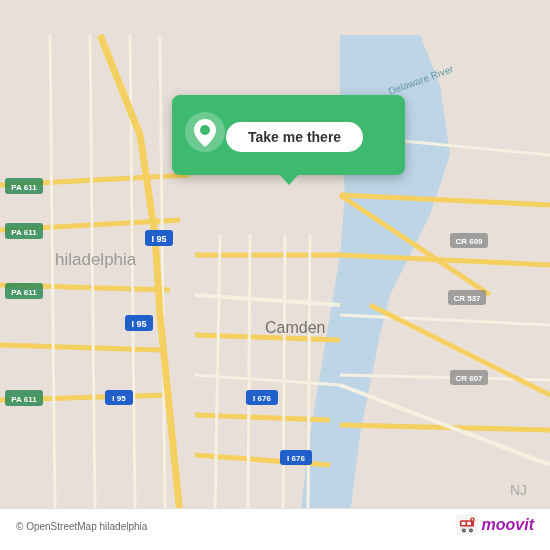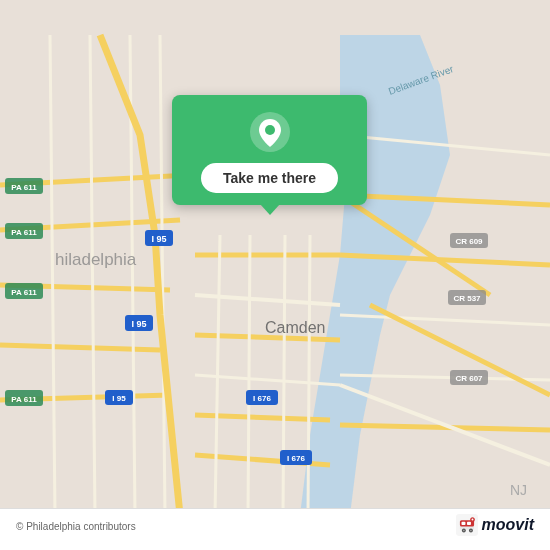--- a/index.html
+++ b/index.html
@@ -53,35 +53,35 @@
     }
 
     .moovit-icon {
       width: 22px;
       height: 22px;
     }
 
     .moovit-text {
       font-size: 16px;
       font-weight: bold;
-      color: #0f172a;
+      color: #a21caf;
       font-style: italic;
     }
 
     
     .popup-card {
       position: absolute;
       top: 95px;
       left: 172px;
-      width: 195px;
+      width: 233px;
       background: #3dba6e;
       border-radius: 8px;
       z-index: 20;
       display: flex;
-      flex-direction: column;
+      flex-direction: row;
       align-items: center;
       padding: 16px 12px 12px 12px;
       box-shadow: 0 3px 12px rgba(0,0,0,0.25);
     }
 
     .popup-card::after {
       content: '';
       position: absolute;
       bottom: -10px;
       left: 50%;
@@ -214,21 +214,21 @@
   <div class="popup-card">
     <svg class="popup-pin-icon" viewBox="0 0 42 42" xmlns="http://www.w3.org/2000/svg">
       <circle cx="21" cy="21" r="20" fill="white" opacity="0.25"></circle>
       <path d="M21 8 C14.9 8 10 12.9 10 19 C10 27 21 36 21 36 C21 36 32 27 32 19 C32 12.9 27.1 8 21 8 Z" fill="white"></path>
       <circle cx="21" cy="19" r="5" fill="#3dba6e"></circle>
     </svg>
     <button class="popup-button">Take me there</button>
   </div>
 
   <div class="info-panel">
-    <div class="info-panel-copyright">© Philadelphia contributors</div>
+    <div class="info-panel-copyright">© OpenStreetMap hiladelphia</div>
 
     <div class="moovit-logo">
       <svg class="moovit-icon" viewBox="0 0 28 28" xmlns="http://www.w3.org/2000/svg">
         <rect width="28" height="28" rx="4" fill="#f5f5f5"></rect>
 
         <rect x="5" y="8" width="18" height="12" rx="2" fill="#e8e8e8"></rect>
         <rect x="5" y="8" width="18" height="8" rx="2" fill="#cc3333"></rect>
 
         <rect x="7" y="10" width="5" height="4" rx="1" fill="white"></rect>
         <rect x="14" y="10" width="5" height="4" rx="1" fill="white"></rect>

